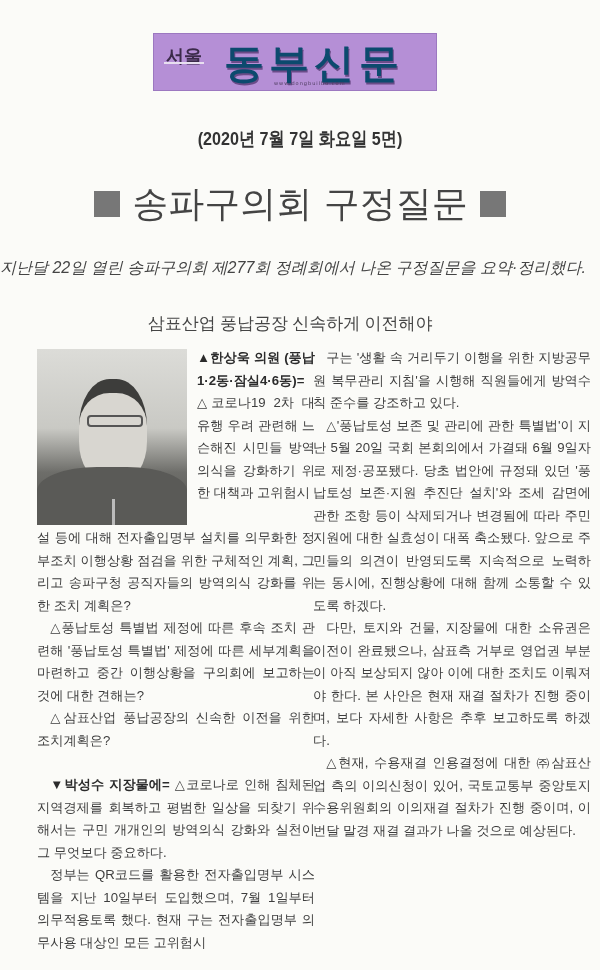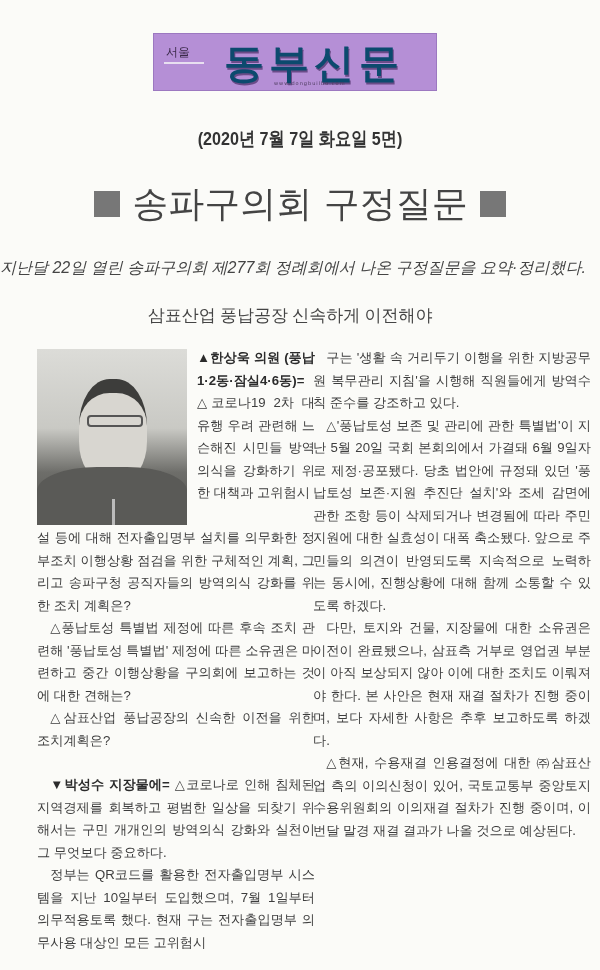--- a/index.html
+++ b/index.html
@@ -11,21 +11,21 @@
     position: relative;
   }
   .masthead {
     position: absolute; left: 153px; top: 33px; width: 284px; height: 58px;
     background: #b58fd6;
     border: 1px solid #9c78c0;
     box-sizing: border-box;
   }
   .mast-small {
     position: absolute; left: 12px; top: 10px;
-    font-size: 12px; font-weight: normal; color: #3b2a4a;
+    font-size: 18px; font-weight: bold; color: #3b2a4a;
   }
   .mast-small-sub {
     position: absolute; left: 10px; top: 28px; width: 40px; height: 2px;
     background: #e8dff0;
   }
   .mast-title {
     position: absolute; left: 70px; top: 2px;
     font-size: 40px; font-weight: bold; color: #0c4a6e;
     letter-spacing: 5px;
     text-shadow: 1px 2px 0 #6a4c88;
@@ -50,21 +50,21 @@
     display: inline-block; width: 26px; height: 26px; background: #777;
     vertical-align: middle; margin: 0 12px; position: relative; top: -3px;
   }
   .lede {
     position: absolute; left: 0; width: 492px; top: 258px;
     text-align: center; font-size: 16px; font-style: italic; color: #444;
     font-family: "Liberation Sans", sans-serif;
     white-space: nowrap;
   }
   .subhead {
-    position: absolute; left: 0; width: 580px; top: 304px;
+    position: absolute; left: 0; width: 580px; top: 312px;
     text-align: center; font-size: 17px; color: #444;
     font-family: "Liberation Serif", serif;
   }
   .photo {
     position: absolute; left: 37px; top: 349px; width: 150px; height: 176px;
     background: linear-gradient(180deg, #dcdcd8 0%, #c9c9c4 45%, #6e6e6a 70%, #4e4e4b 100%);
     overflow: hidden;
   }
   .photo .head {
     position: absolute; left: 42px; top: 30px; width: 68px; height: 90px;
@@ -121,21 +121,21 @@
   <div class="body"></div>
   <div class="mic"></div>
 </div>
 
 <div class="col col1-top">
   <p class="noindent"><span class="speaker">▲한상욱 의원 (풍납1·2동·잠실4·6동)=</span> <span>△코로나19 2차 대유행 우려 관련해 느슨해진 시민들 방역의식을 강화하기 위한 대책과 고위험시</span></p>
 </div>
 
 <div class="col col1-bottom">
   <p class="noindent">설 등에 대해 전자출입명부 설치를 의무화한 정부조치 이행상황 점검을 위한 구체적인 계획, 그리고 송파구청 공직자들의 방역의식 강화를 위한 조치 계획은?</p>
-  <p>△풍납토성 특별법 제정에 따른 후속 조치 관련해 '풍납토성 특별법' 제정에 따른 소유권은 마련하고 중간 이행상황을 구의회에 보고하는 것에 대한 견해는?</p>
+  <p>△풍납토성 특별법 제정에 따른 후속 조치 관련해 '풍납토성 특별법' 제정에 따른 세부계획을 마련하고 중간 이행상황을 구의회에 보고하는 것에 대한 견해는?</p>
   <p>△삼표산업 풍납공장의 신속한 이전을 위한 조치계획은?</p>
   <div class="gap"></div>
   <p><span class="speaker">▼박성수 지장물에=</span> <span>△코로나로 인해 침체된 지역경제를 회복하고 평범한 일상을 되찾기 위해서는 구민 개개인의 방역의식 강화와 실천이 그 무엇보다 중요하다.</span></p>
   <p>정부는 QR코드를 활용한 전자출입명부 시스템을 지난 10일부터 도입했으며, 7월 1일부터 의무적용토록 했다. 현재 구는 전자출입명부 의무사용 대상인 모든 고위험시</p>
 </div>
 
 <div class="col col2">
   <p>구는 '생활 속 거리두기 이행을 위한 지방공무원 복무관리 지침'을 시행해 직원들에게 방역수칙 준수를 강조하고 있다.</p>
   <p>△'풍납토성 보존 및 관리에 관한 특별법'이 지난 5월 20일 국회 본회의에서 가결돼 6월 9일자로 제정·공포됐다. 당초 법안에 규정돼 있던 '풍납토성 보존·지원 추진단 설치'와 조세 감면에 관한 조항 등이 삭제되거나 변경됨에 따라 주민지원에 대한 실효성이 대폭 축소됐다. 앞으로 주민들의 의견이 반영되도록 지속적으로 노력하는 동시에, 진행상황에 대해 함께 소통할 수 있도록 하겠다.</p>
   <p>다만, 토지와 건물, 지장물에 대한 소유권은 이전이 완료됐으나, 삼표측 거부로 영업권 부분이 아직 보상되지 않아 이에 대한 조치도 이뤄져야 한다. 본 사안은 현재 재결 절차가 진행 중이며, 보다 자세한 사항은 추후 보고하도록 하겠다.</p>

